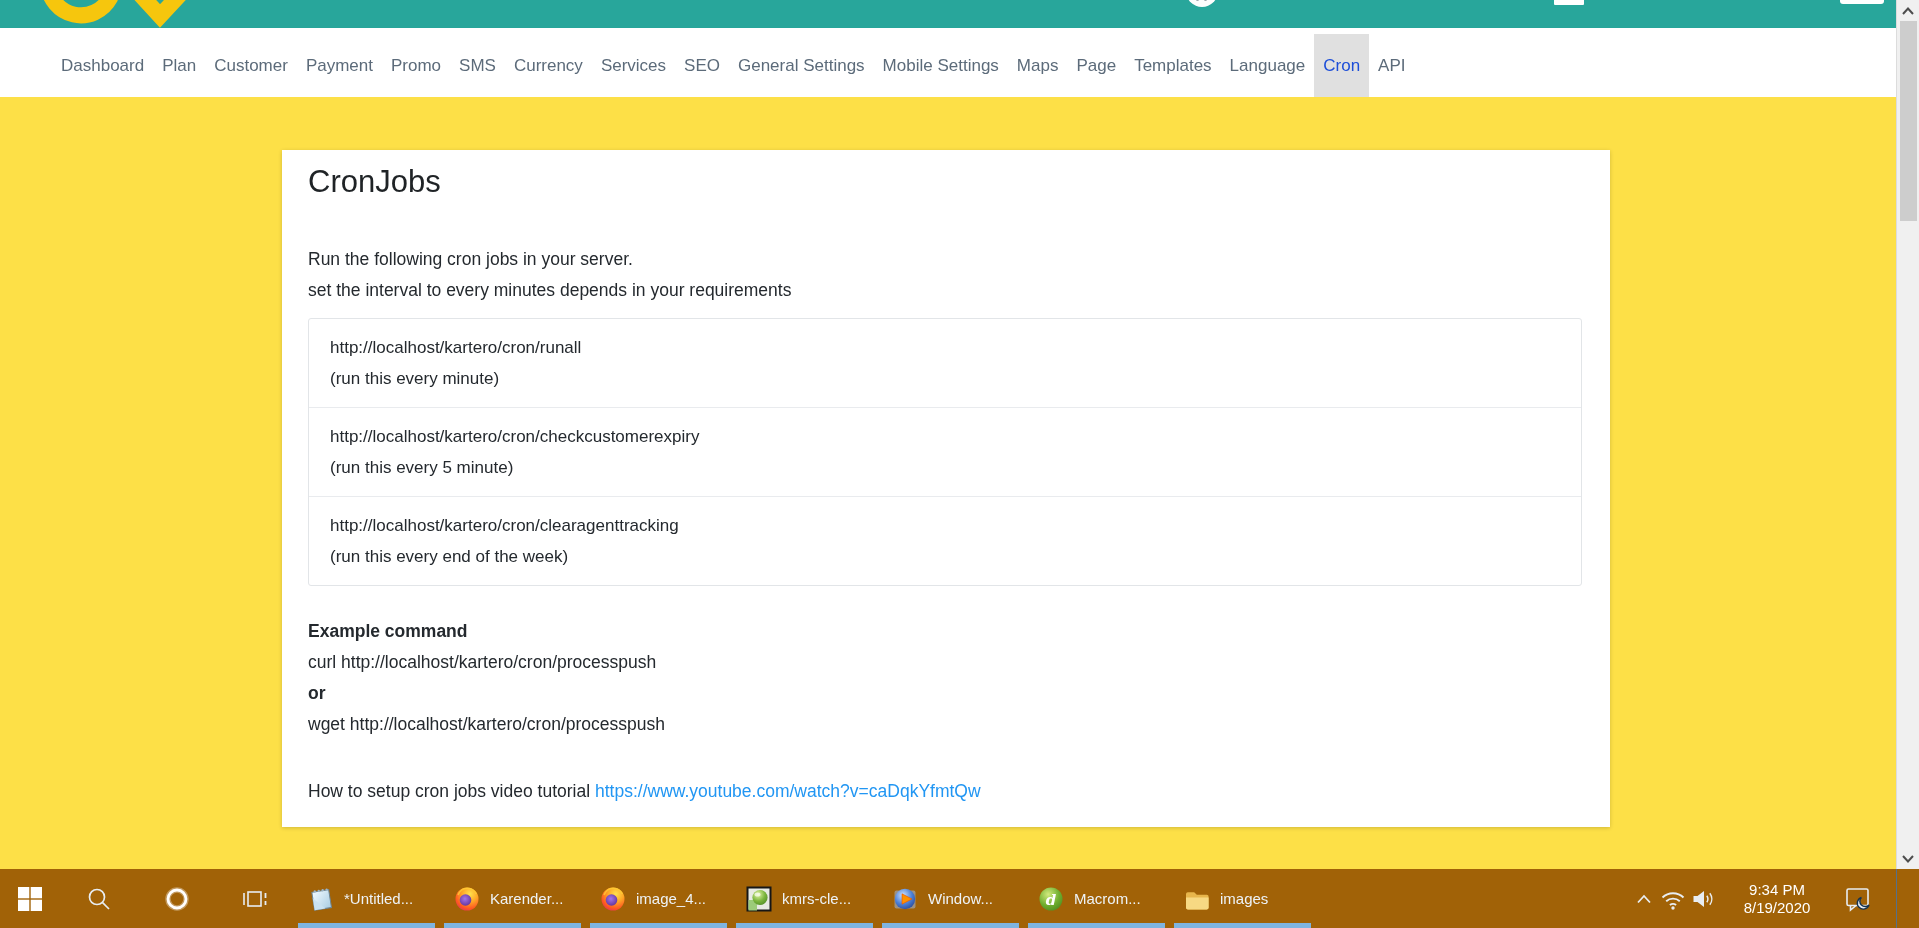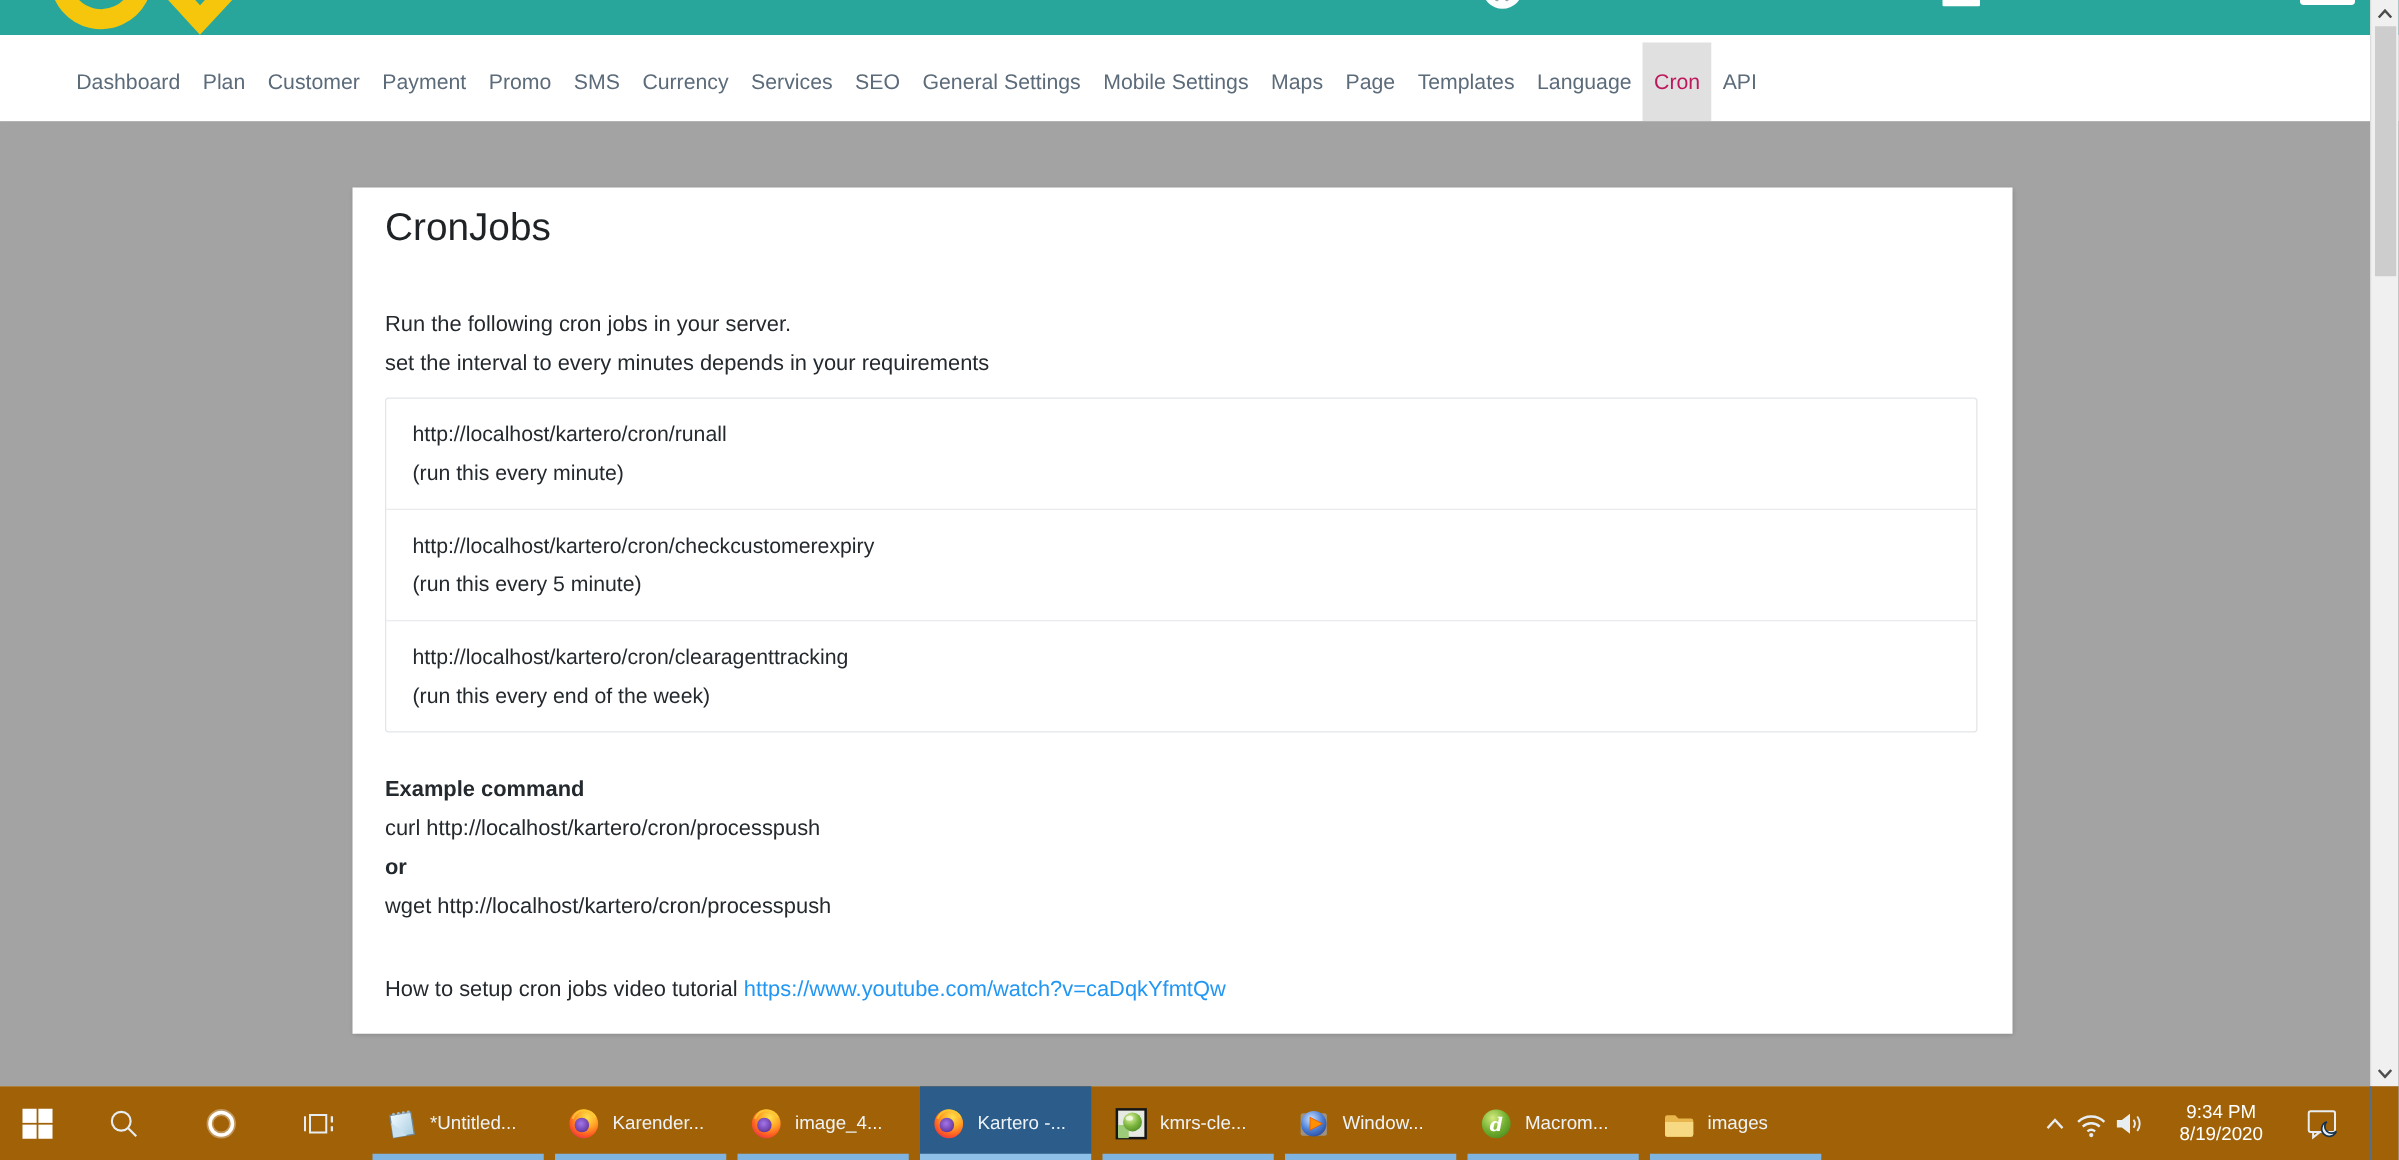--- a/index.html
+++ b/index.html
@@ -13,24 +13,24 @@
   .partial-avatar .dot{position:absolute;width:3px;height:3px;border-radius:50%;background:#9aa4ab;top:23px;}
   .partial-btn{position:absolute;left:1554px;top:-3px;width:30px;height:8px;background:#fff;border-radius:1px;}
   .partial-notch{position:absolute;left:1840px;top:-3px;width:44px;height:7px;background:#fff;border-radius:0 0 3px 3px;}
 
   
   #navbar{position:absolute;left:0;top:28px;width:1919px;height:69px;background:#ffffff;
           box-shadow:0 2px 3px rgba(0,0,0,.10);display:flex;align-items:stretch;}
   #navlist{display:flex;align-items:stretch;margin-left:52px;padding-top:6px;}
   .nav-item{display:flex;align-items:center;padding:0 9px;font-size:17px;color:#5c6b7a;
             text-decoration:none;white-space:nowrap;cursor:pointer;}
-  .nav-item.active{background:#e0e0e0;color:#be185d;}
-
-  
-  #pagebg{position:absolute;left:0;top:97px;width:1919px;height:772px;background:#a3a3a3;}
+  .nav-item.active{background:#e0e0e0;color:#1d4ed8;}
+
+  
+  #pagebg{position:absolute;left:0;top:97px;width:1919px;height:772px;background:#fde047;}
   #card{position:absolute;left:282px;top:53px;width:1328px;height:677px;background:#fff;
         box-shadow:0 1px 4px rgba(0,0,0,.18);box-sizing:border-box;padding:12px 28px 0 26px;color:#24292e;}
   #card h1{margin:0;font-size:31px;font-weight:400;line-height:40px;color:#1f2326;}
   .intro{margin:42px 0 12px;font-size:17.5px;line-height:31px;}
   .cron-list{margin-top:10px;border:1px solid #e2e5e8;border-radius:3px;}
   .cron-row{padding:13px 21px;font-size:17px;line-height:31px;border-top:1px solid #e9ebee;}
   .cron-row:first-child{border-top:none;}
   .example{margin-top:30px;font-size:17.5px;line-height:31px;}
   .bold{font-weight:bold;}
   .tutorial{margin-top:36px;font-size:17.5px;line-height:31px;}
@@ -238,29 +238,20 @@
       <div class="tb-app">
         <svg width="26" height="26" viewBox="0 0 26 26">
           <circle cx="13" cy="13" r="11.5" fill="url(#ffxO)"></circle>
           <circle cx="11.5" cy="14" r="5.8" fill="url(#ffxI)"></circle>
           <path d="M4 9 C6 4.5 9.5 2 13.5 2.2 c4 .2 7.4 2.6 8.8 5.8" fill="none" stroke="#ffcc33" stroke-width="1.6" opacity=".8"></path>
         </svg>
         <span class="tb-label">image_4...</span>
         <span class="tb-underline"></span>
       </div>
 
-      <div class="tb-app active">
-        <svg width="26" height="26" viewBox="0 0 26 26">
-          <circle cx="13" cy="13" r="11.5" fill="url(#ffxO)"></circle>
-          <circle cx="11.5" cy="14" r="5.8" fill="url(#ffxI)"></circle>
-          <path d="M4 9 C6 4.5 9.5 2 13.5 2.2 c4 .2 7.4 2.6 8.8 5.8" fill="none" stroke="#ffcc33" stroke-width="1.6" opacity=".8"></path>
-        </svg>
-        <span class="tb-label">Kartero -...</span>
-        <span class="tb-underline"></span>
-      </div>
 
       <div class="tb-app">
         <svg width="26" height="26" viewBox="0 0 26 26">
           <rect x="1.5" y="1.5" width="23" height="23" fill="#e7eae3" stroke="#161616" stroke-width="2"></rect>
           <rect x="2.5" y="14" width="8.5" height="10.5" fill="#9ccb7a"></rect>
           <circle cx="14" cy="11.5" r="7.6" fill="url(#ballG)"></circle>
           <ellipse cx="11.5" cy="8.6" rx="3" ry="2" fill="rgba(255,255,255,.65)"></ellipse>
         </svg>
         <span class="tb-label">kmrs-cle...</span>
         <span class="tb-underline"></span>

